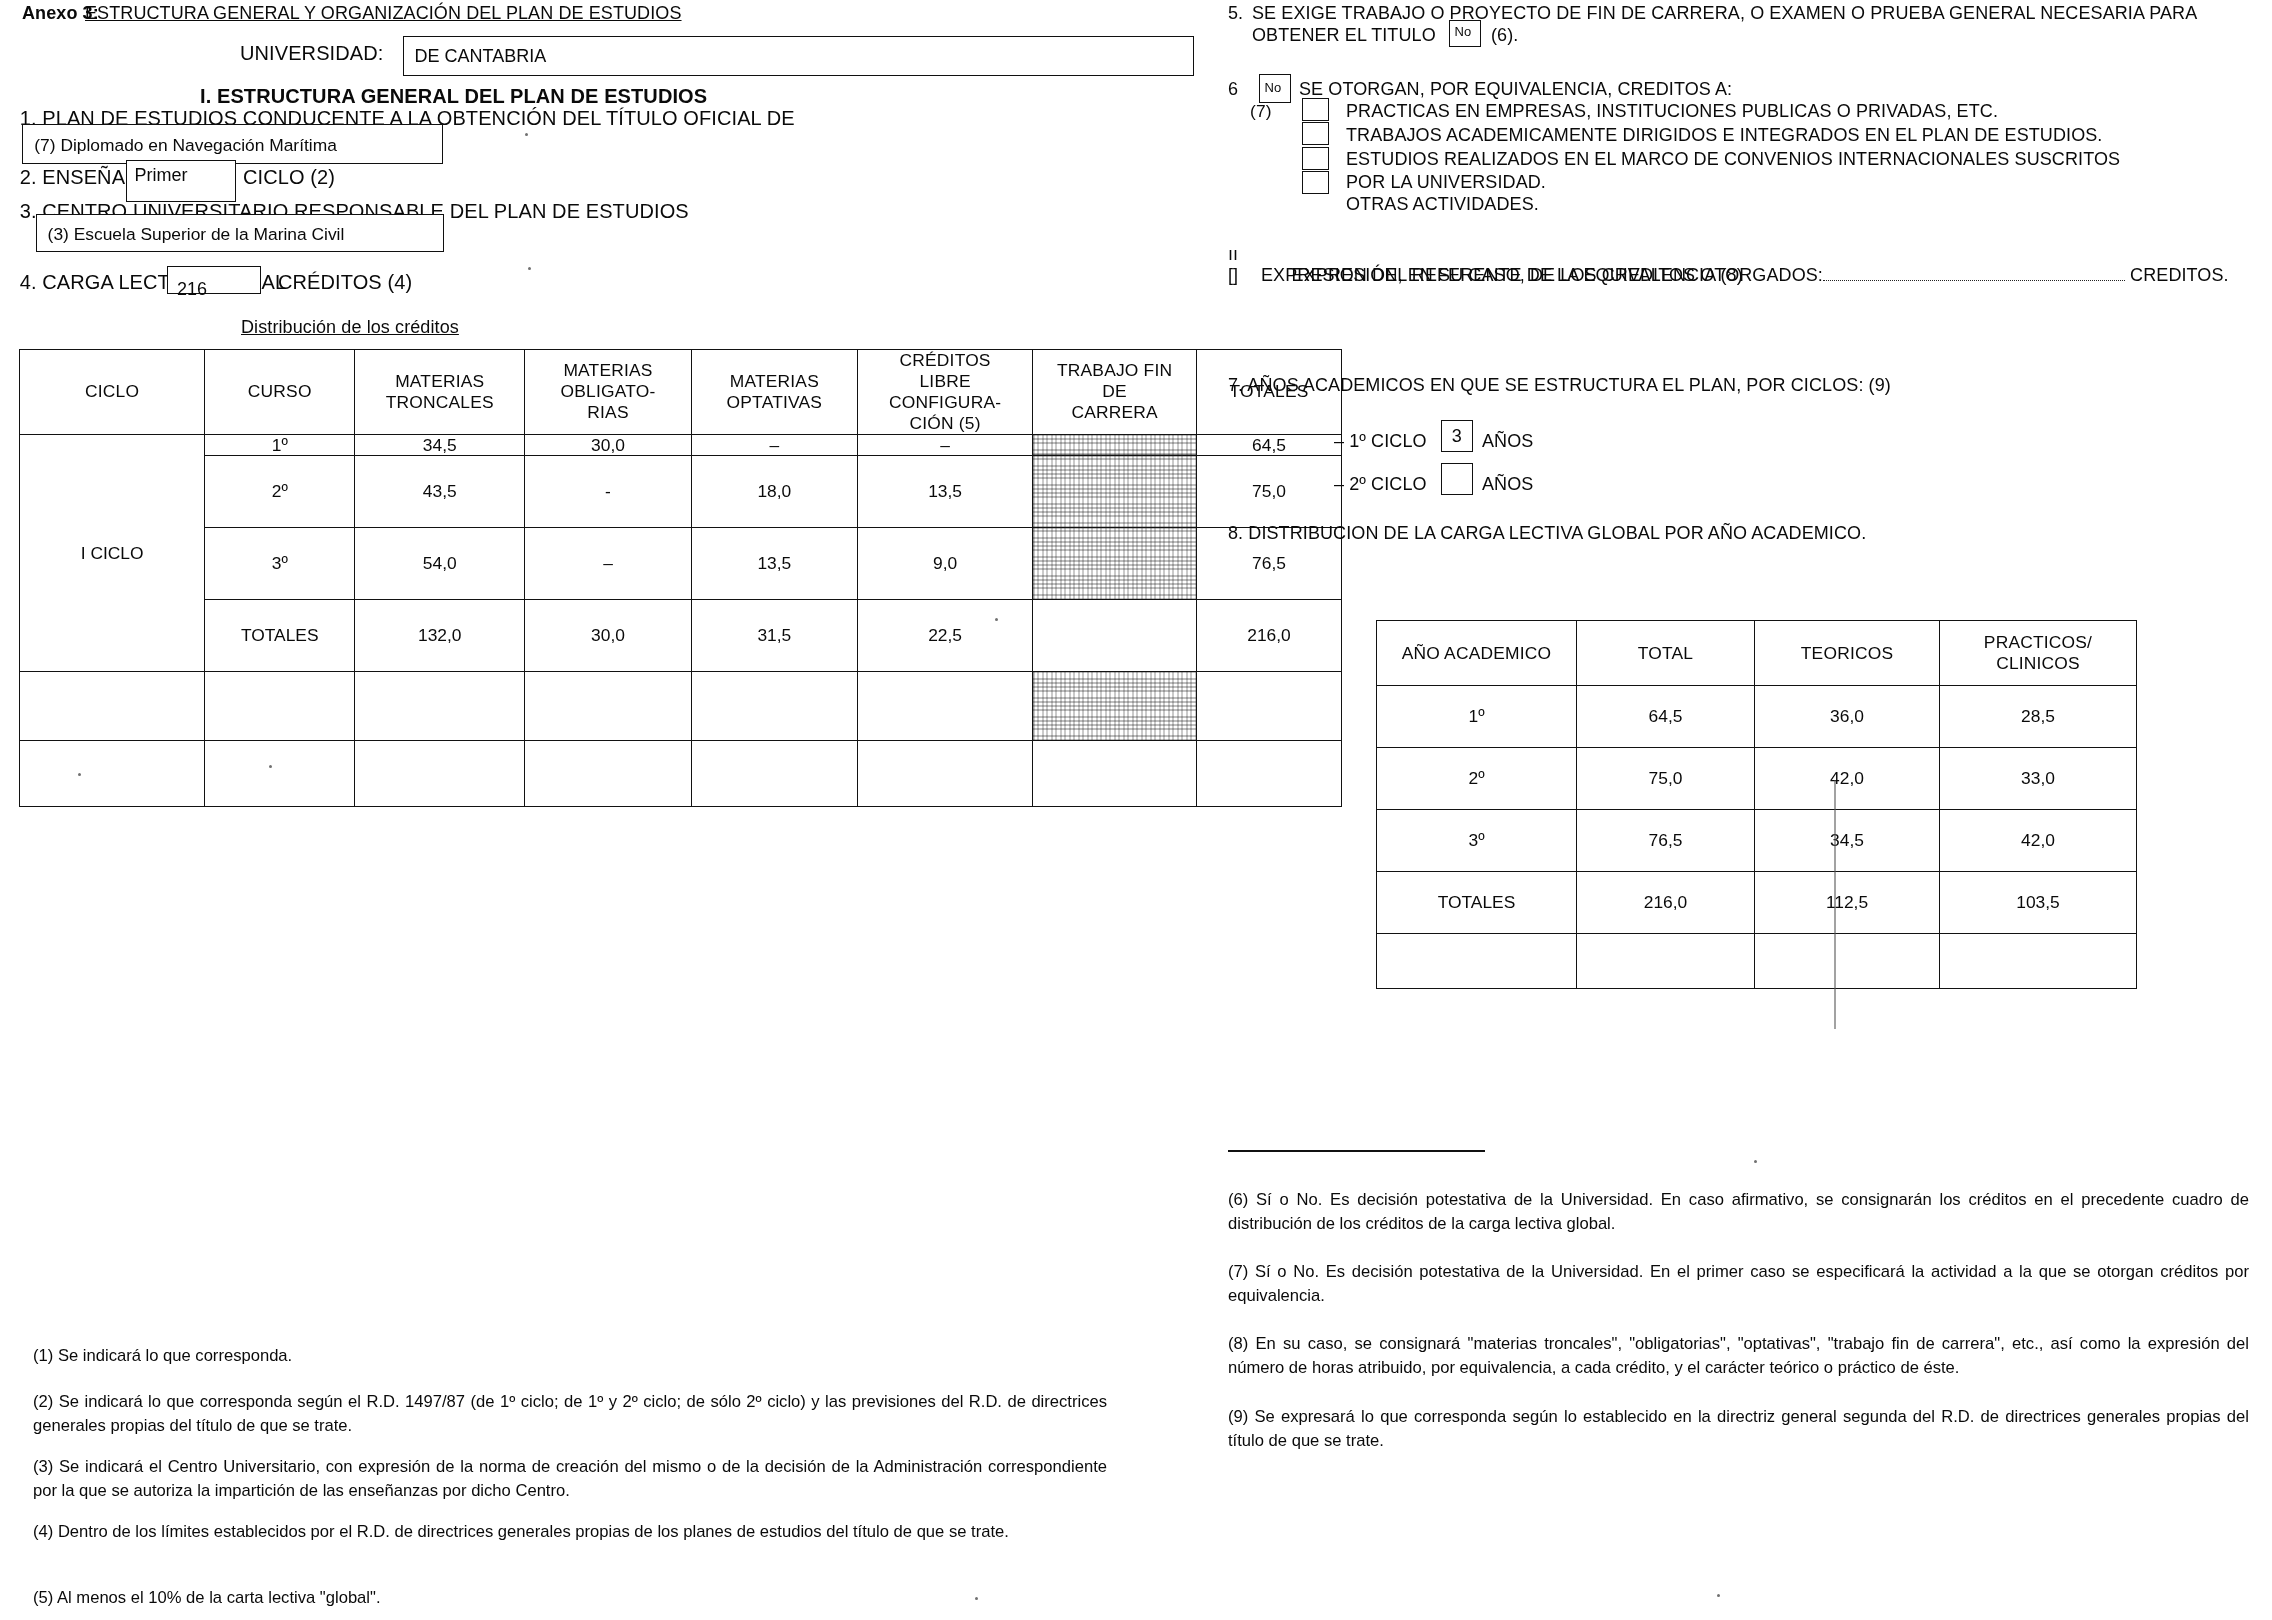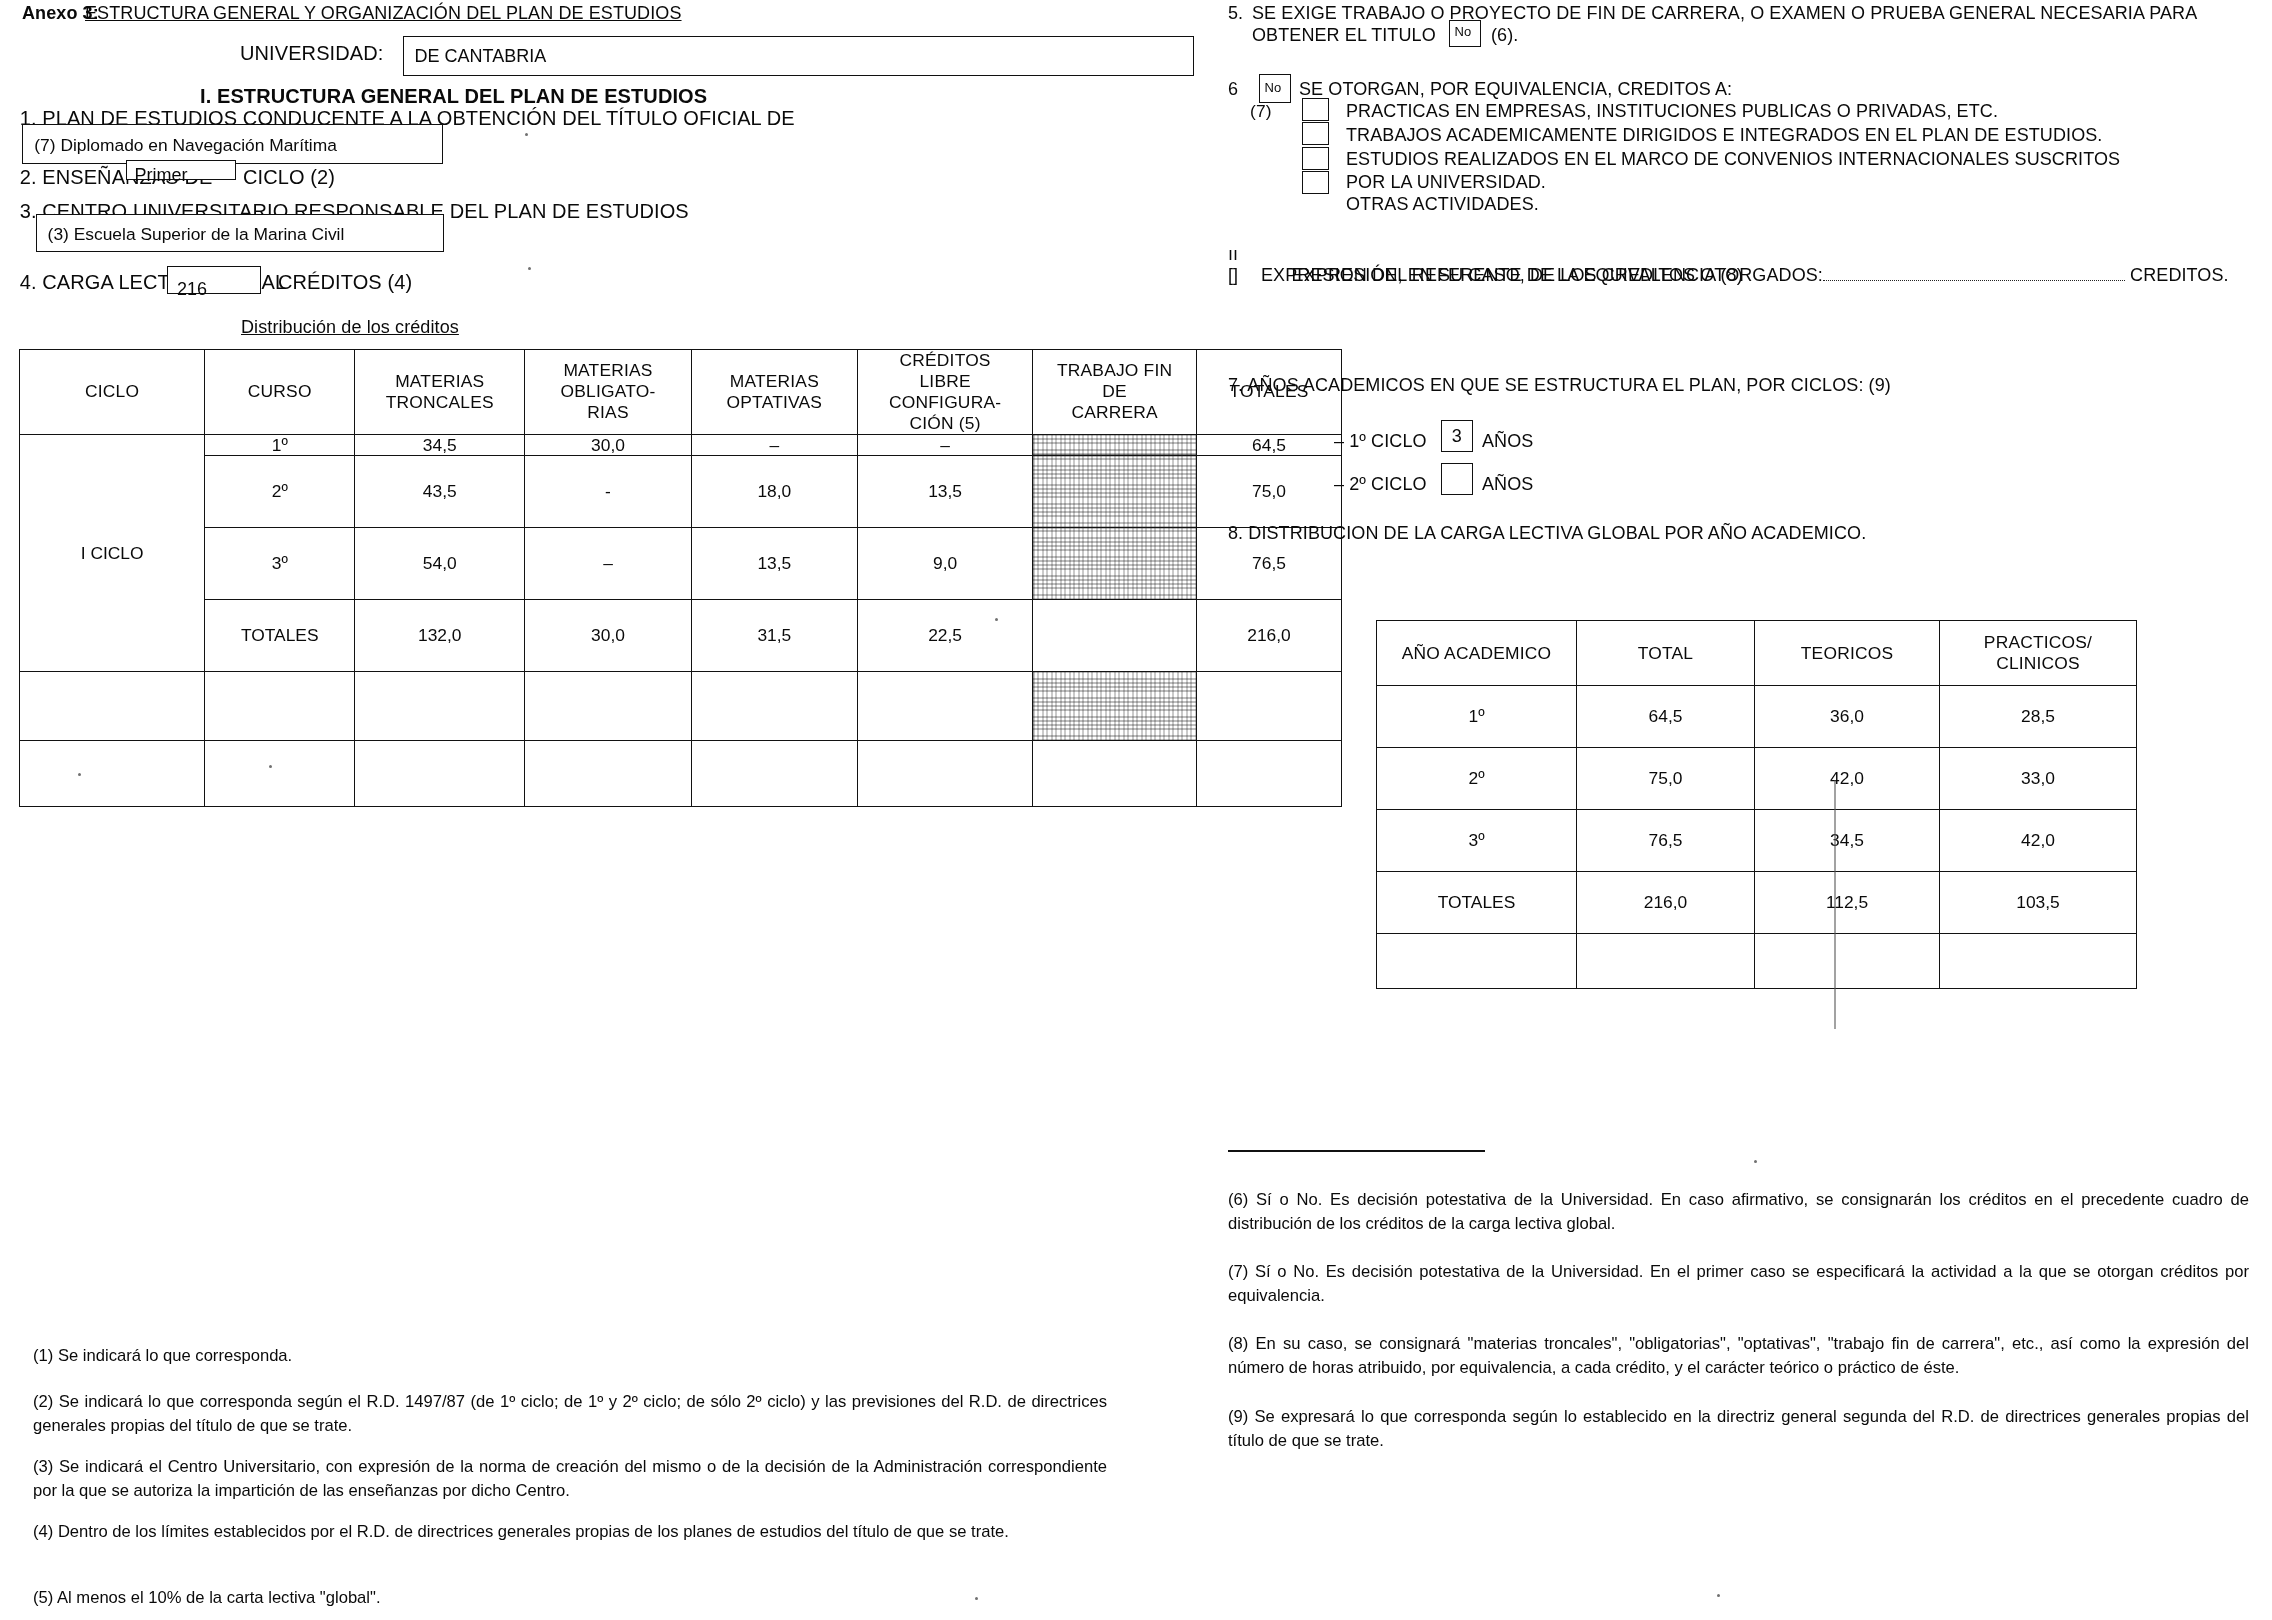--- a/index.html
+++ b/index.html
@@ -141,21 +141,21 @@
 
     <div class="t b sz25" style="left:200px; top:85px;">I. ESTRUCTURA GENERAL DEL PLAN DE ESTUDIOS</div>
 
     <div class="t sz25" style="left:19.7px; top:107px;">1. PLAN DE ESTUDIOS CONDUCENTE A LA OBTENCIÓN DEL TÍTULO OFICIAL DE</div>
     <div class="box" style="left:22px; top:124px; width:421px; height:40px;">
       <span class="val sz23" style="left:11.3px; top:9.8px;">(7) Diplomado en Navegación Marítima</span>
     </div>
     <div class="speck" style="left:525px; top:133px;"></div>
 
     <div class="t sz25" style="left:19.7px; top:166px;">2. ENSEÑANZAS DE</div>
-    <div class="box" style="left:126px; top:160px; width:110px; height:20px;">
+    <div class="box" style="left:126px; top:160px; width:110px; height:42px;">
       <span class="val sz24" style="left:7.6px; top:3.8px;">Primer</span>
     </div>
     <div class="t sz25" style="left:243px; top:166px;">CICLO (2)</div>
 
     <div class="t sz25" style="left:19.7px; top:200px;">3. CENTRO UNIVERSITARIO RESPONSABLE DEL PLAN DE ESTUDIOS</div>
     <div class="box" style="left:36px; top:214px; width:408px; height:38px;">
       <span class="val sz23" style="left:10.6px; top:9px;">(3) Escuela Superior de la Marina Civil</span>
     </div>
 
     <div class="t sz25" style="left:19.7px; top:271px;">4. CARGA LECTIVA GLOBAL</div>

